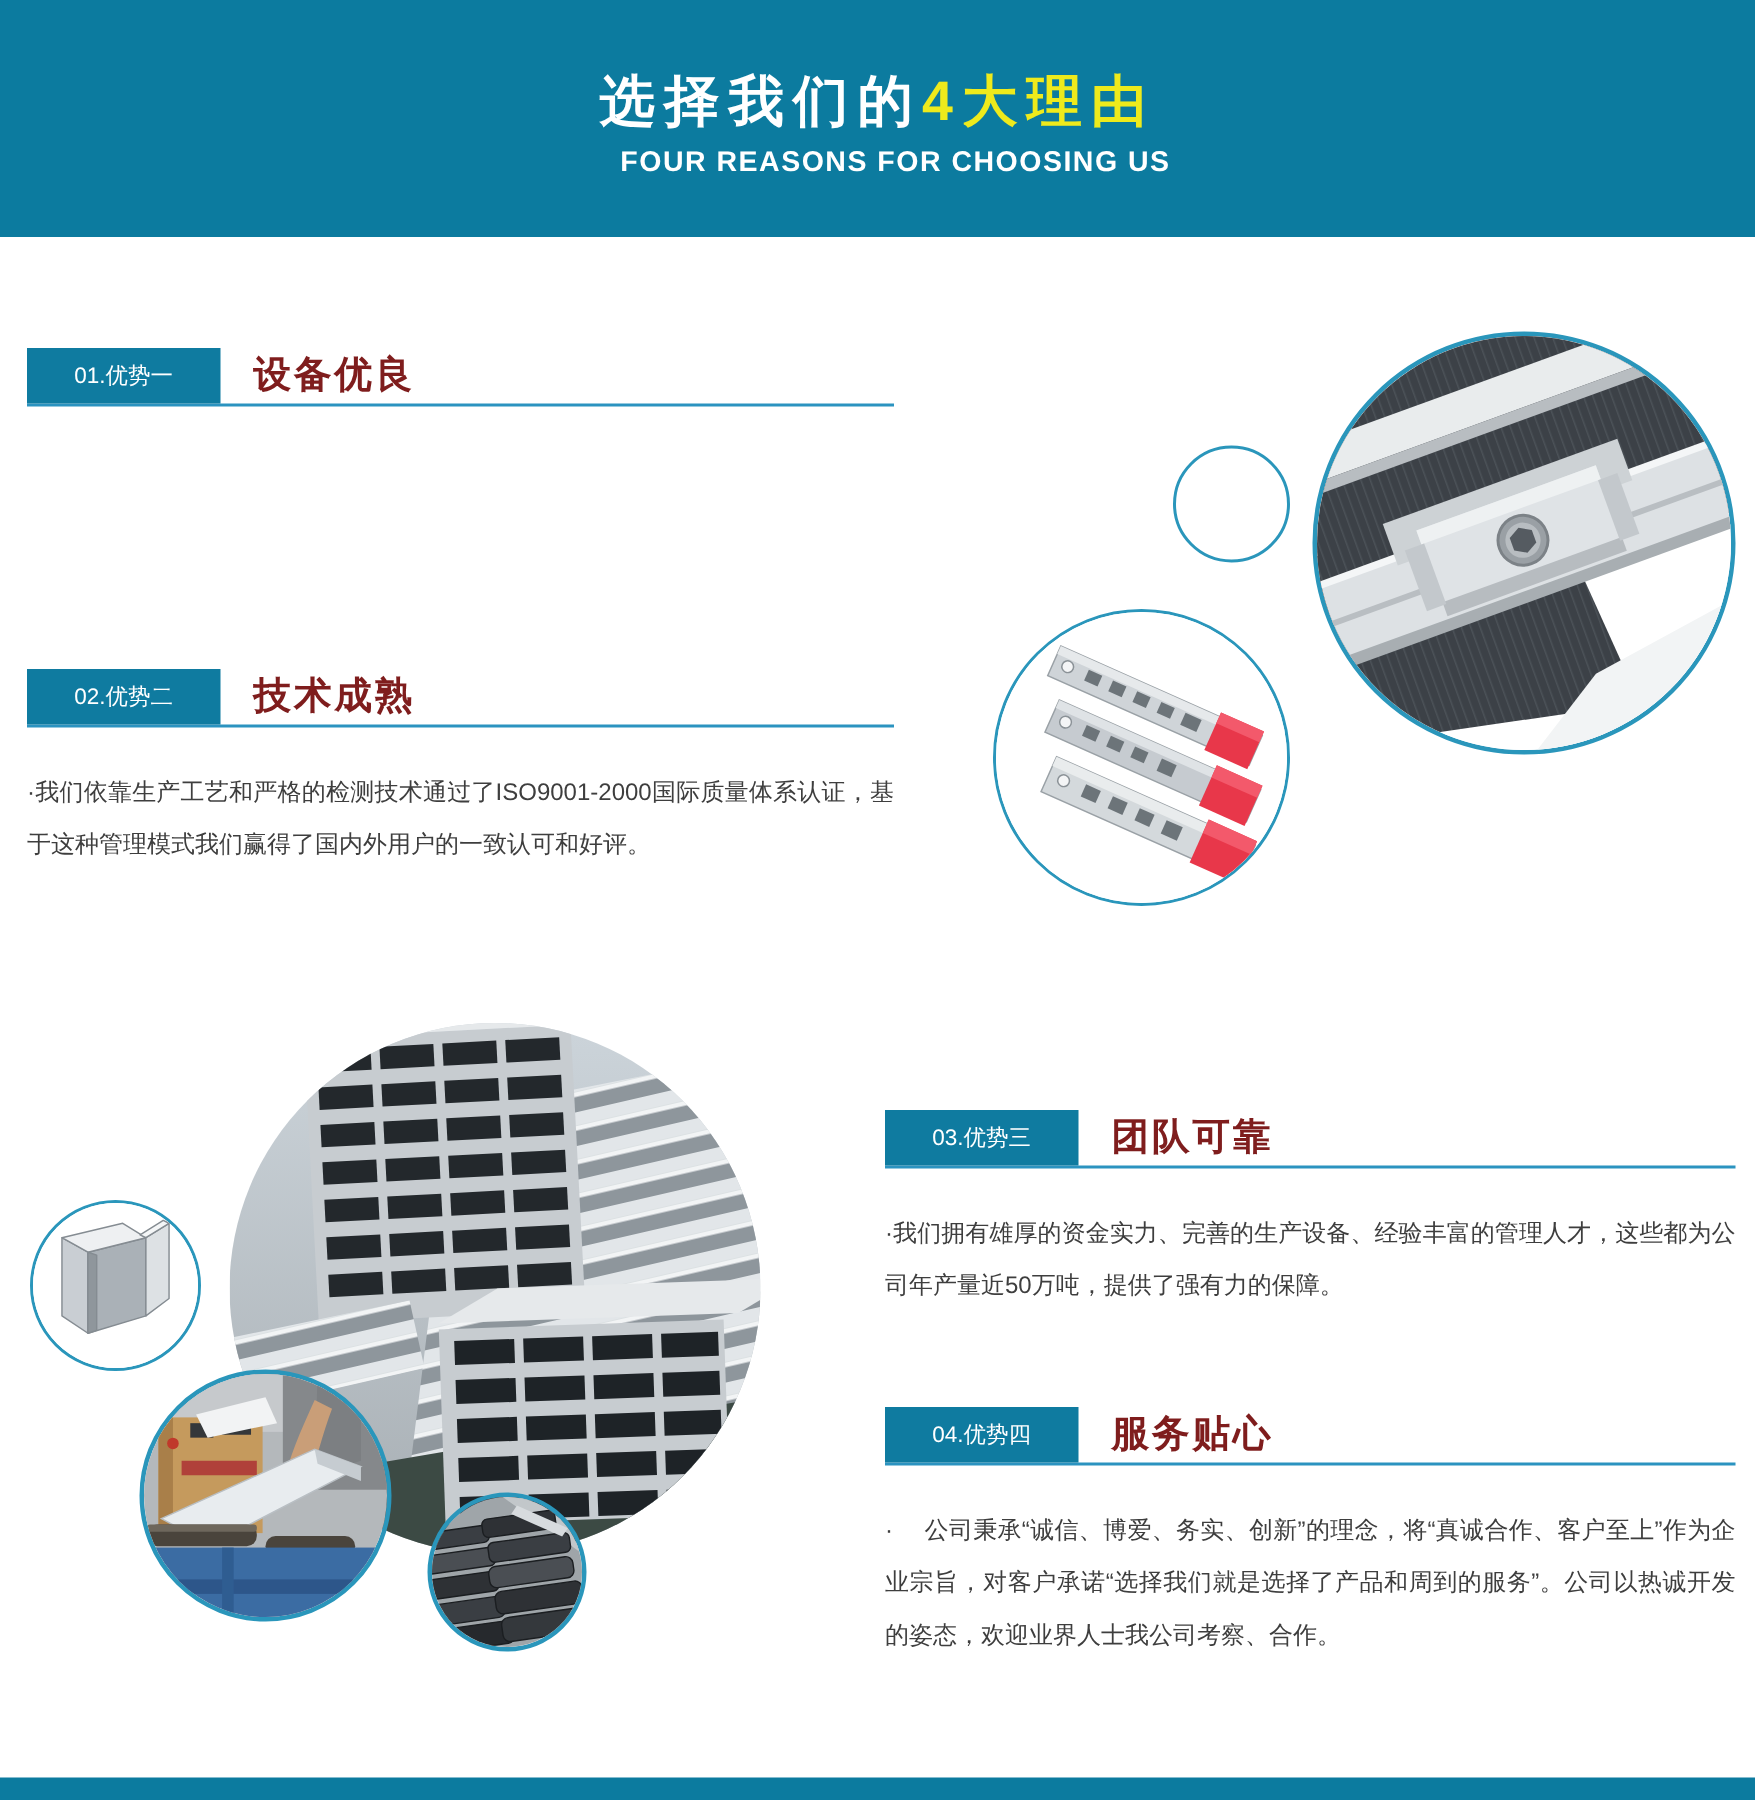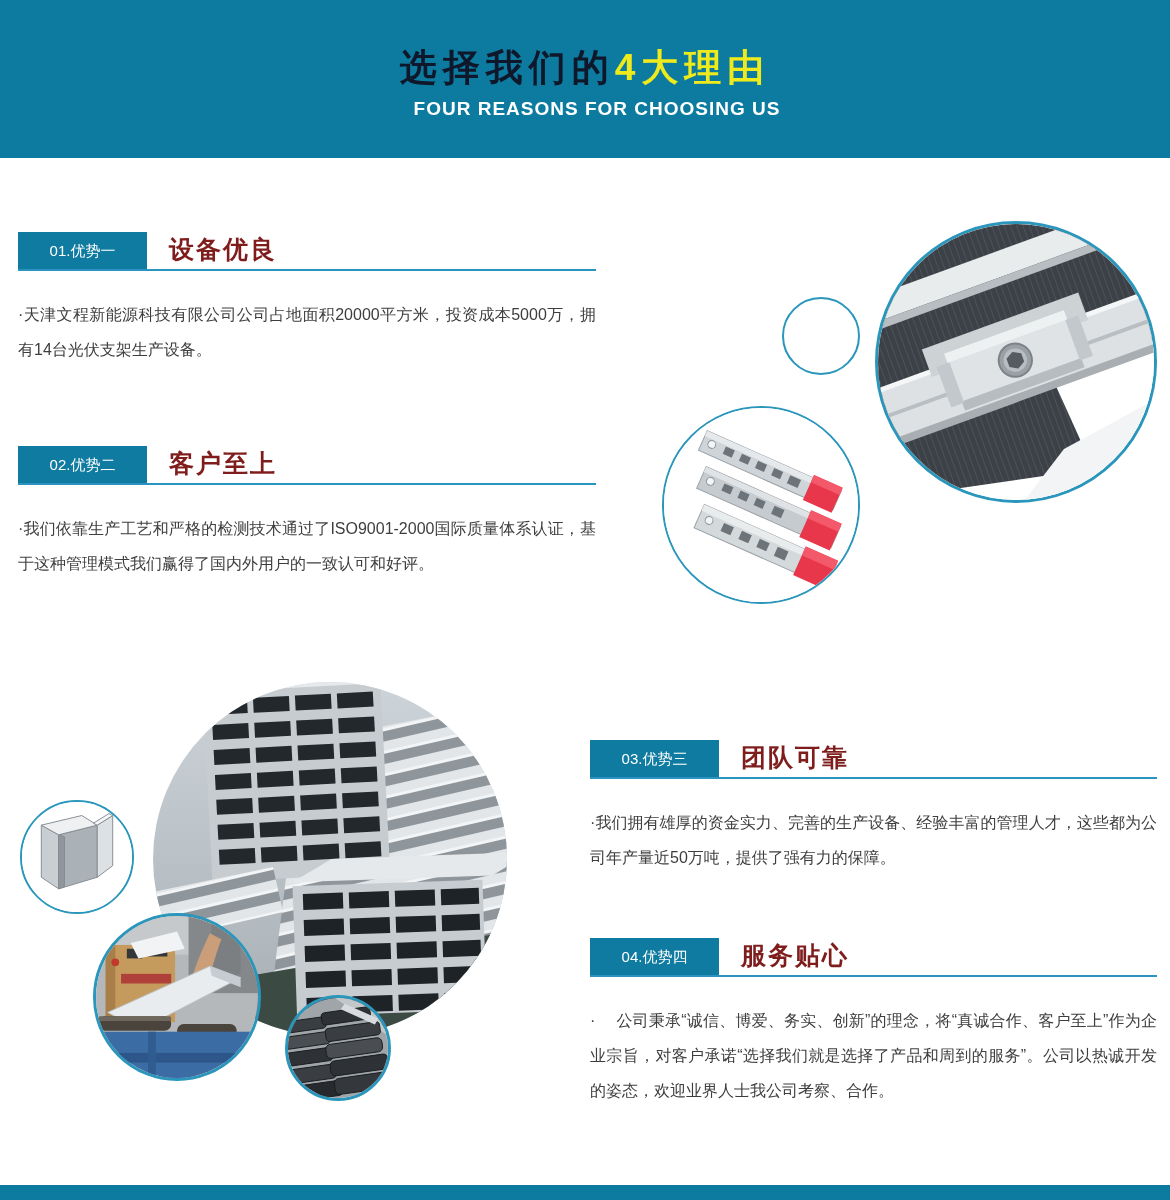--- a/index.html
+++ b/index.html
@@ -2,21 +2,21 @@
 <html><head>
 <meta charset="utf-8">
 <style>
   html,body{margin:0;padding:0;background:#ffffff;}
   .page{position:relative;width:1170px;height:1200px;background:#ffffff;overflow:hidden;
         font-family:"Liberation Sans","DejaVu Sans",sans-serif;}
 
   
   .header-band{position:absolute;left:0;top:0;width:1170px;height:158px;background:#0c7b9f;text-align:center;}
   .page-title{margin-top:46px;font-size:37px;font-weight:bold;letter-spacing:6px;line-height:44px;}
-  .page-title .t-white{color:#0f172a;}
+  .page-title .t-white{color:#ffffff;}
   .page-title .t-yellow{color:#eeea1c;text-align:center;}
   .page-subtitle{margin-top:8px;color:#ffffff;font-size:19px;font-weight:bold;letter-spacing:1px;padding-left:24px;}
 
   
   .section{position:absolute;}
   .sec-head{display:flex;align-items:flex-end;border-bottom:2px solid #2b93c0;}
   .badge{display:inline-block;width:129px;height:37px;line-height:37px;text-align:center;
          background:#0f7ba0;color:#ffffff;font-size:15px;}
   .sec-title{margin-left:22px;margin-bottom:3px;color:#7f1d1d;font-size:25px;font-weight:bold;letter-spacing:2px;}
   .sec-body{margin:26px 0 0 0;color:#3e3e3e;font-size:16px;line-height:35px;text-align:justify;}
@@ -50,27 +50,26 @@
       <span class="t-white">选择我们的</span><span class="t-yellow">4大理由</span>
     </div>
     <div class="page-subtitle">FOUR REASONS FOR CHOOSING US</div>
   </div>
 
   <div class="section s1">
     <div class="sec-head">
       <span class="badge">01.优势一</span>
       <span class="sec-title">设备优良</span>
     </div>
-    <p class="sec-body">·天津文程新能源科技有限公司公司占地面积20000平方米，投资成本5000万，拥有14台光伏支架生产设备。</p>
   </div>
 
   <div class="section s2">
     <div class="sec-head">
       <span class="badge">02.优势二</span>
-      <span class="sec-title">客户至上</span>
+      <span class="sec-title">技术成熟</span>
     </div>
     <p class="sec-body">·我们依靠生产工艺和严格的检测技术通过了ISO9001-2000国际质量体系认证，基于这种管理模式我们赢得了国内外用户的一致认可和好评。</p>
   </div>
 
   <div class="section s3">
     <div class="sec-head">
       <span class="badge">03.优势三</span>
       <span class="sec-title">团队可靠</span>
     </div>
     <p class="sec-body">·我们拥有雄厚的资金实力、完善的生产设备、经验丰富的管理人才，这些都为公司年产量近50万吨，提供了强有力的保障。</p>

